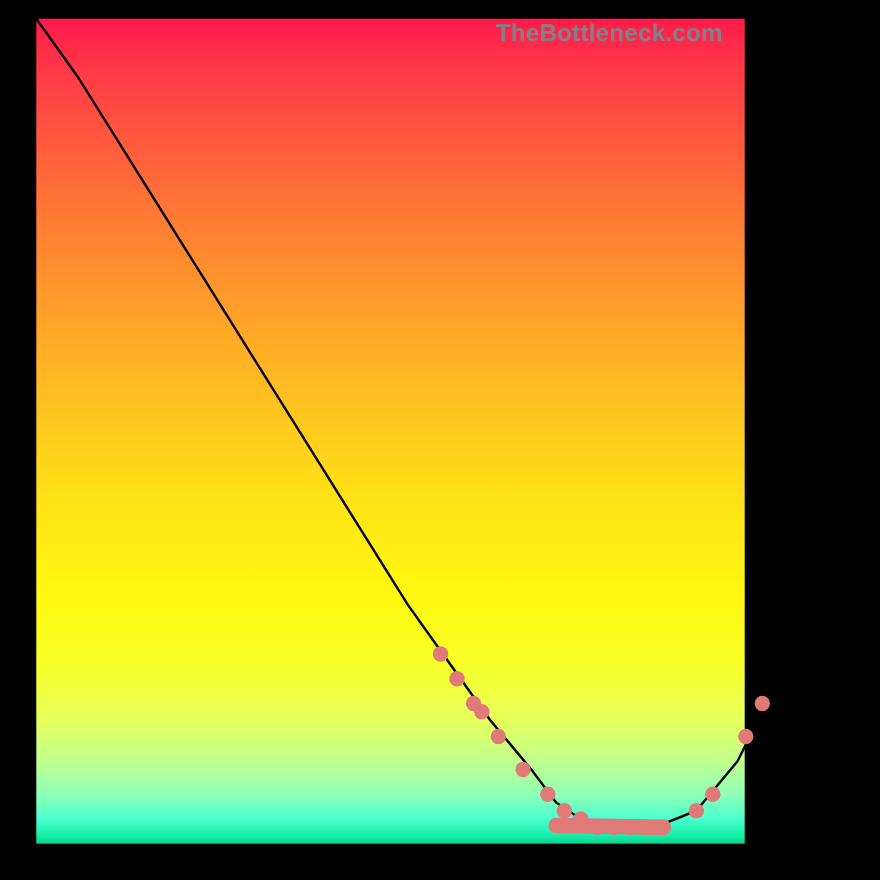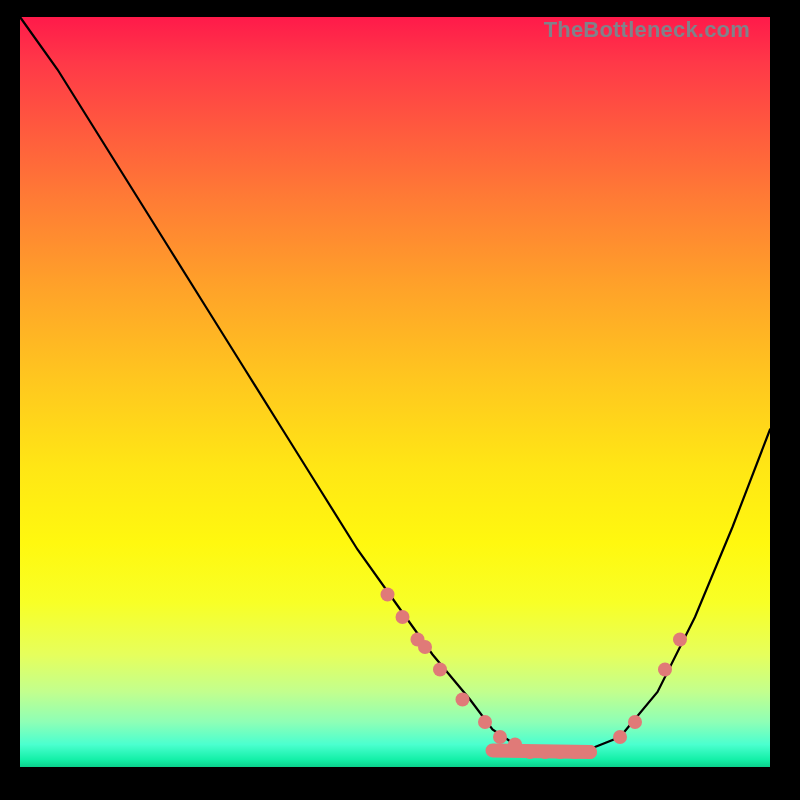--- a/index.html
+++ b/index.html
@@ -5,23 +5,23 @@
   * { margin: 0; padding: 0; box-sizing: border-box; }
   html, body { width: 800px; height: 800px; background: #000; overflow: hidden; }
   .frame {
     position: absolute;
     left: 0; top: 0;
     width: 800px; height: 800px;
     background: #000;
   }
   .plot {
     position: absolute;
-    left: 20px;
+    left: 33px;
     top: 17px;
-    width: 750px;
+    width: 644px;
     height: 750px;
     background: linear-gradient(to bottom,
       #ff1a4a 0%,
       #ff3848 6%,
       #ff5a3e 15%,
       #ff7e34 25%,
       #ffa229 36%,
       #ffc61f 48%,
       #ffe615 60%,
       #fff80f 70%,

